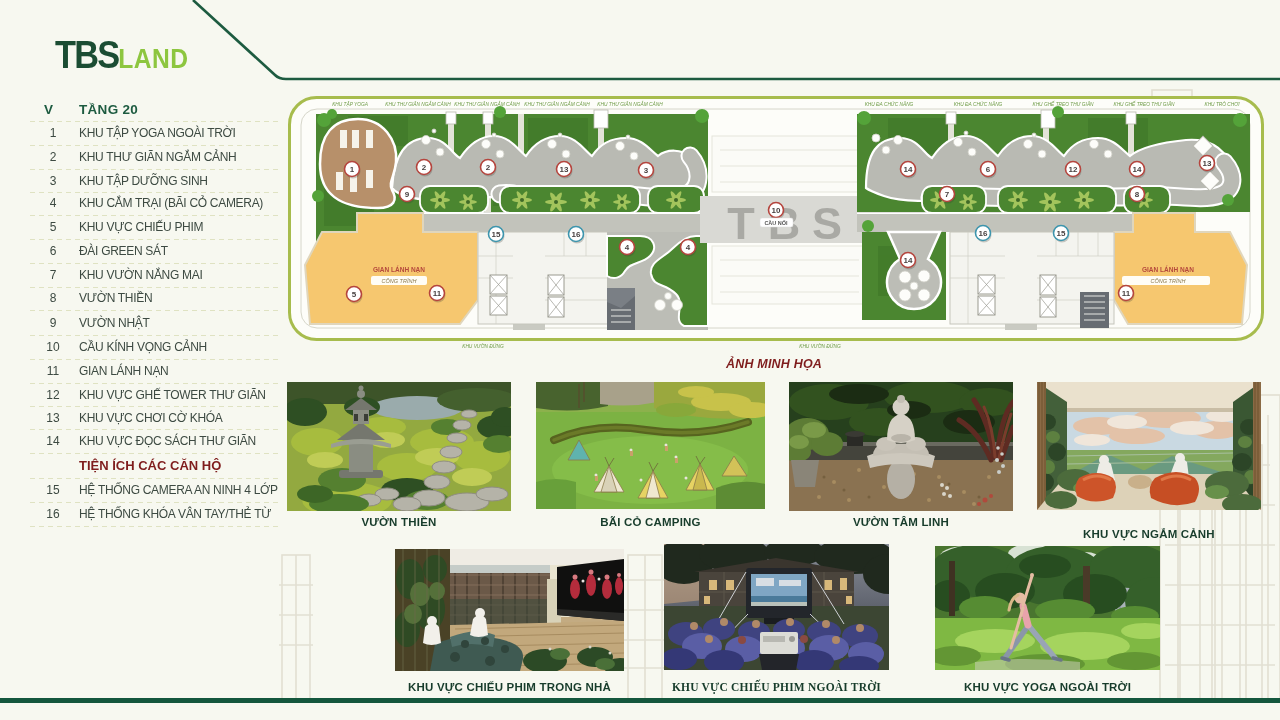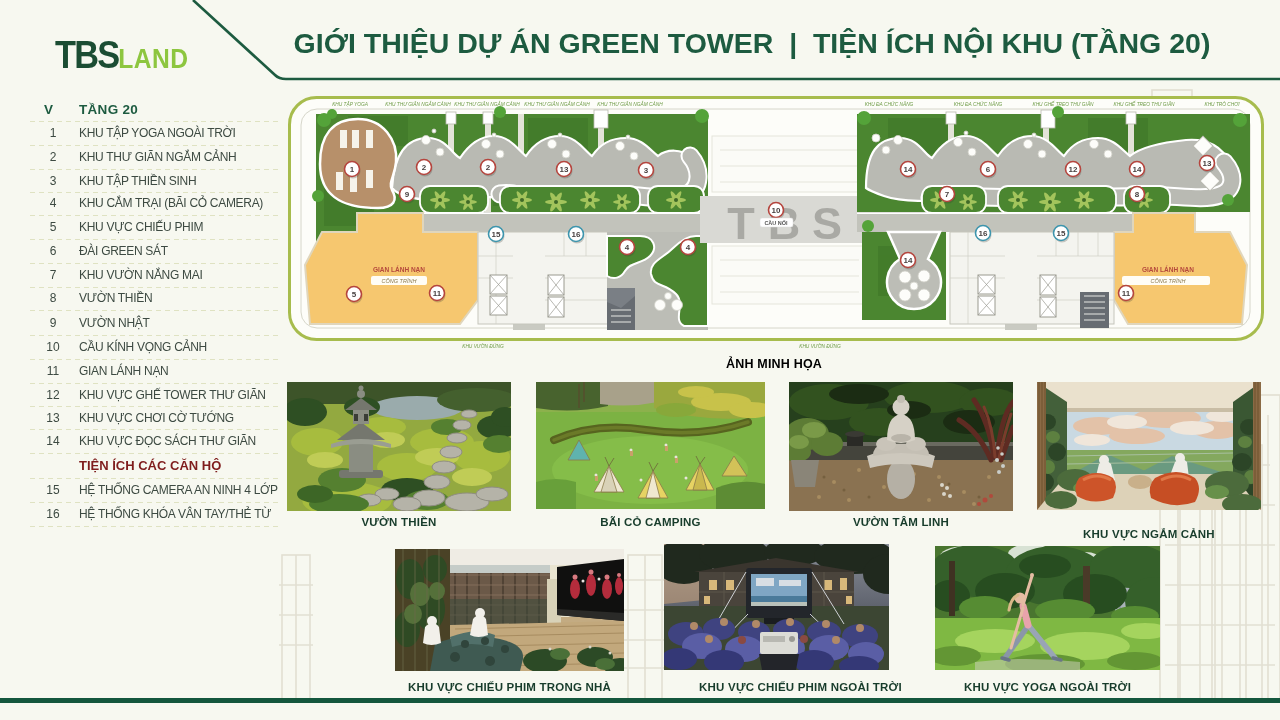--- a/index.html
+++ b/index.html
@@ -28,36 +28,35 @@
       <path d="M279 585h34M279 615h34M279 645h34M296 555v145"></path>
       <rect x="1152" y="90" width="40" height="250"></rect>
       <path d="M1152 130h40M1152 180h40M1152 230h40M1152 280h40"></path>
     </g>
   </svg>
 
   <svg class="abs" style="left:0;top:0;" width="1280" height="90">
     <path d="M193 0 L275 75 Q279 79 286 79 L1280 79" fill="none" stroke="#1d5b40" stroke-width="2.6"></path>
   </svg>
   <div class="abs" style="left:55px;top:33px;font-weight:bold;font-size:39px;letter-spacing:-2px;color:#1b4d33;transform:scaleX(.88);transform-origin:0 0;">TBS<span style="color:#8dc63f;font-size:28px;letter-spacing:0.5px;">LAND</span></div>
-  <div class="abs" style="left:288px;top:27px;width:928px;text-align:center;font-weight:bold;font-size:28.5px;color:#1d5b40;white-space:nowrap;">GIỚI THIỆU DỰ ÁN GREEN TOWER&nbsp; | &nbsp;TIỆN ÍCH NỘI KHU (TẦNG 20)</div>
 
   <div id="list" class="abs" style="left:30px;top:98px;width:250px;height:440px;font-size:12px;color:#3d4a42;">
     <div class="abs" style="left:14px;top:4px;font-weight:bold;font-size:13.5px;color:#1d5b40;">V</div>
     <div class="abs" style="left:49px;top:4px;font-weight:bold;font-size:13.5px;color:#1d5b40;letter-spacing:.3px;">TẦNG 20</div>
     <div class="lr" style="top:28px;">
         <span>1</span>
         <i>KHU TẬP YOGA NGOÀI TRỜI</i>
       </div>
     <div class="lr" style="top:52px;">
         <span>2</span>
         <i>KHU THƯ GIÃN NGẮM CẢNH</i>
       </div>
     <div class="lr" style="top:76px;">
         <span>3</span>
-        <i>KHU TẬP THIỀN SINH</i>
+        <i>KHU TẬP DƯỠNG SINH</i>
       </div>
     <div class="lr" style="top:98px;">
         <span>4</span>
         <i>KHU CẮM TRẠI (BÃI CỎ CAMERA)</i>
       </div>
     <div class="lr" style="top:122px;">
         <span>5</span>
         <i>KHU VỰC CHIẾU PHIM</i>
       </div>
     <div class="lr" style="top:146px;">
@@ -83,21 +82,21 @@
     <div class="lr" style="top:266px;">
         <span>11</span>
         <i>GIAN LÁNH NẠN</i>
       </div>
     <div class="lr" style="top:290px;">
         <span>12</span>
         <i>KHU VỰC GHẾ TOWER THƯ GIÃN</i>
       </div>
     <div class="lr" style="top:313px;">
         <span>13</span>
-        <i>KHU VỰC CHƠI CỜ TƯỚNG</i>
+        <i>KHU VỰC CHƠI CỜ KHÓA</i>
       </div>
     <div class="lr" style="top:336px;">
         <span>14</span>
         <i>KHU VỰC ĐỌC SÁCH THƯ GIÃN</i>
       </div>
     <div class="abs" style="left:49px;top:360px;font-weight:bold;font-size:13px;color:#7f1d1d;">TIỆN ÍCH CÁC CĂN HỘ</div>
     <div class="lr" style="top:385px;">
         <span>15</span>
         <i>HỆ THỐNG CAMERA AN NINH 4 LỚP</i>
       </div>
@@ -535,21 +534,21 @@
           <text x="695" y="140">16</text>
             <text x="773" y="140">15</text>
         </g>
       </g>
 
       <rect x="472" y="122" width="33" height="9" rx="2" fill="#fff" stroke="#ddd" stroke-width="0.5"></rect>
       <text x="488" y="129" font-size="5.5" fill="#555" text-anchor="middle" font-weight="bold">CẦU NỐI</text>
     </svg>
   </div>
 
-  <div class="abs cap" style="left:644px;top:357px;width:260px;color:#000000;font-size:12.5px;">ẢNH MINH HỌA</div>
+  <div class="abs cap" style="left:644px;top:357px;width:260px;color:#7f1d1d;font-size:12.5px;font-style:italic;">ẢNH MINH HỌA</div>
 
   <div class="abs" id="ph1" style="left:287px;top:382px;width:224px;height:129px;">
     <svg width="224" height="129" viewBox="0 0 224 129">
       <rect width="224" height="129" fill="#93a940"></rect>
       <rect width="224" height="22" fill="#3d5429"></rect>
       <ellipse cx="130" cy="26" rx="46" ry="12" fill="#9aabac"></ellipse>
       <ellipse cx="190" cy="18" rx="40" ry="12" fill="#44602e"></ellipse>
       <g fill="#a7bc3e">
         <ellipse cx="60" cy="118" rx="45" ry="18"></ellipse>
           <ellipse cx="155" cy="60" rx="32" ry="14"></ellipse>
@@ -1080,17 +1079,17 @@
         <path d="M88 59 L97 30" stroke="#e5bca3" stroke-width="3" fill="none"></path>
         <circle cx="85" cy="52" r="5.5" fill="#e5bca3"></circle>
         <path d="M83 49 Q76 52 74 64" stroke="#d8b888" stroke-width="3" fill="none"></path>
         <circle cx="97" cy="29" r="2" fill="#e5bca3"></circle>
         <path d="M67 112 L74 114" stroke="#6a7686" stroke-width="3.5"></path>
         <path d="M118 112 L126 114" stroke="#6a7686" stroke-width="3.5"></path>
       </g>
     </svg>
   </div>
   <div class="abs cap" style="left:395px;top:681px;width:229px;">KHU VỰC CHIẾU PHIM TRONG NHÀ</div>
-  <div class="abs cap" style="left:688px;top:681px;width:225px;">KHU VỰC CHIẾU PHIM NGOÀI TRỜI</div>
+  <div class="abs cap" style="left:664px;top:681px;width:225px;font-family:Liberation Serif, serif;">KHU VỰC CHIẾU PHIM NGOÀI TRỜI</div>
   <div class="abs cap" style="left:935px;top:681px;width:225px;">KHU VỰC YOGA NGOÀI TRỜI</div>
 
   <div class="abs" style="left:0;top:698px;width:1280px;height:5px;background:#14573d;"></div>
 </div>
 
 </body></html>

